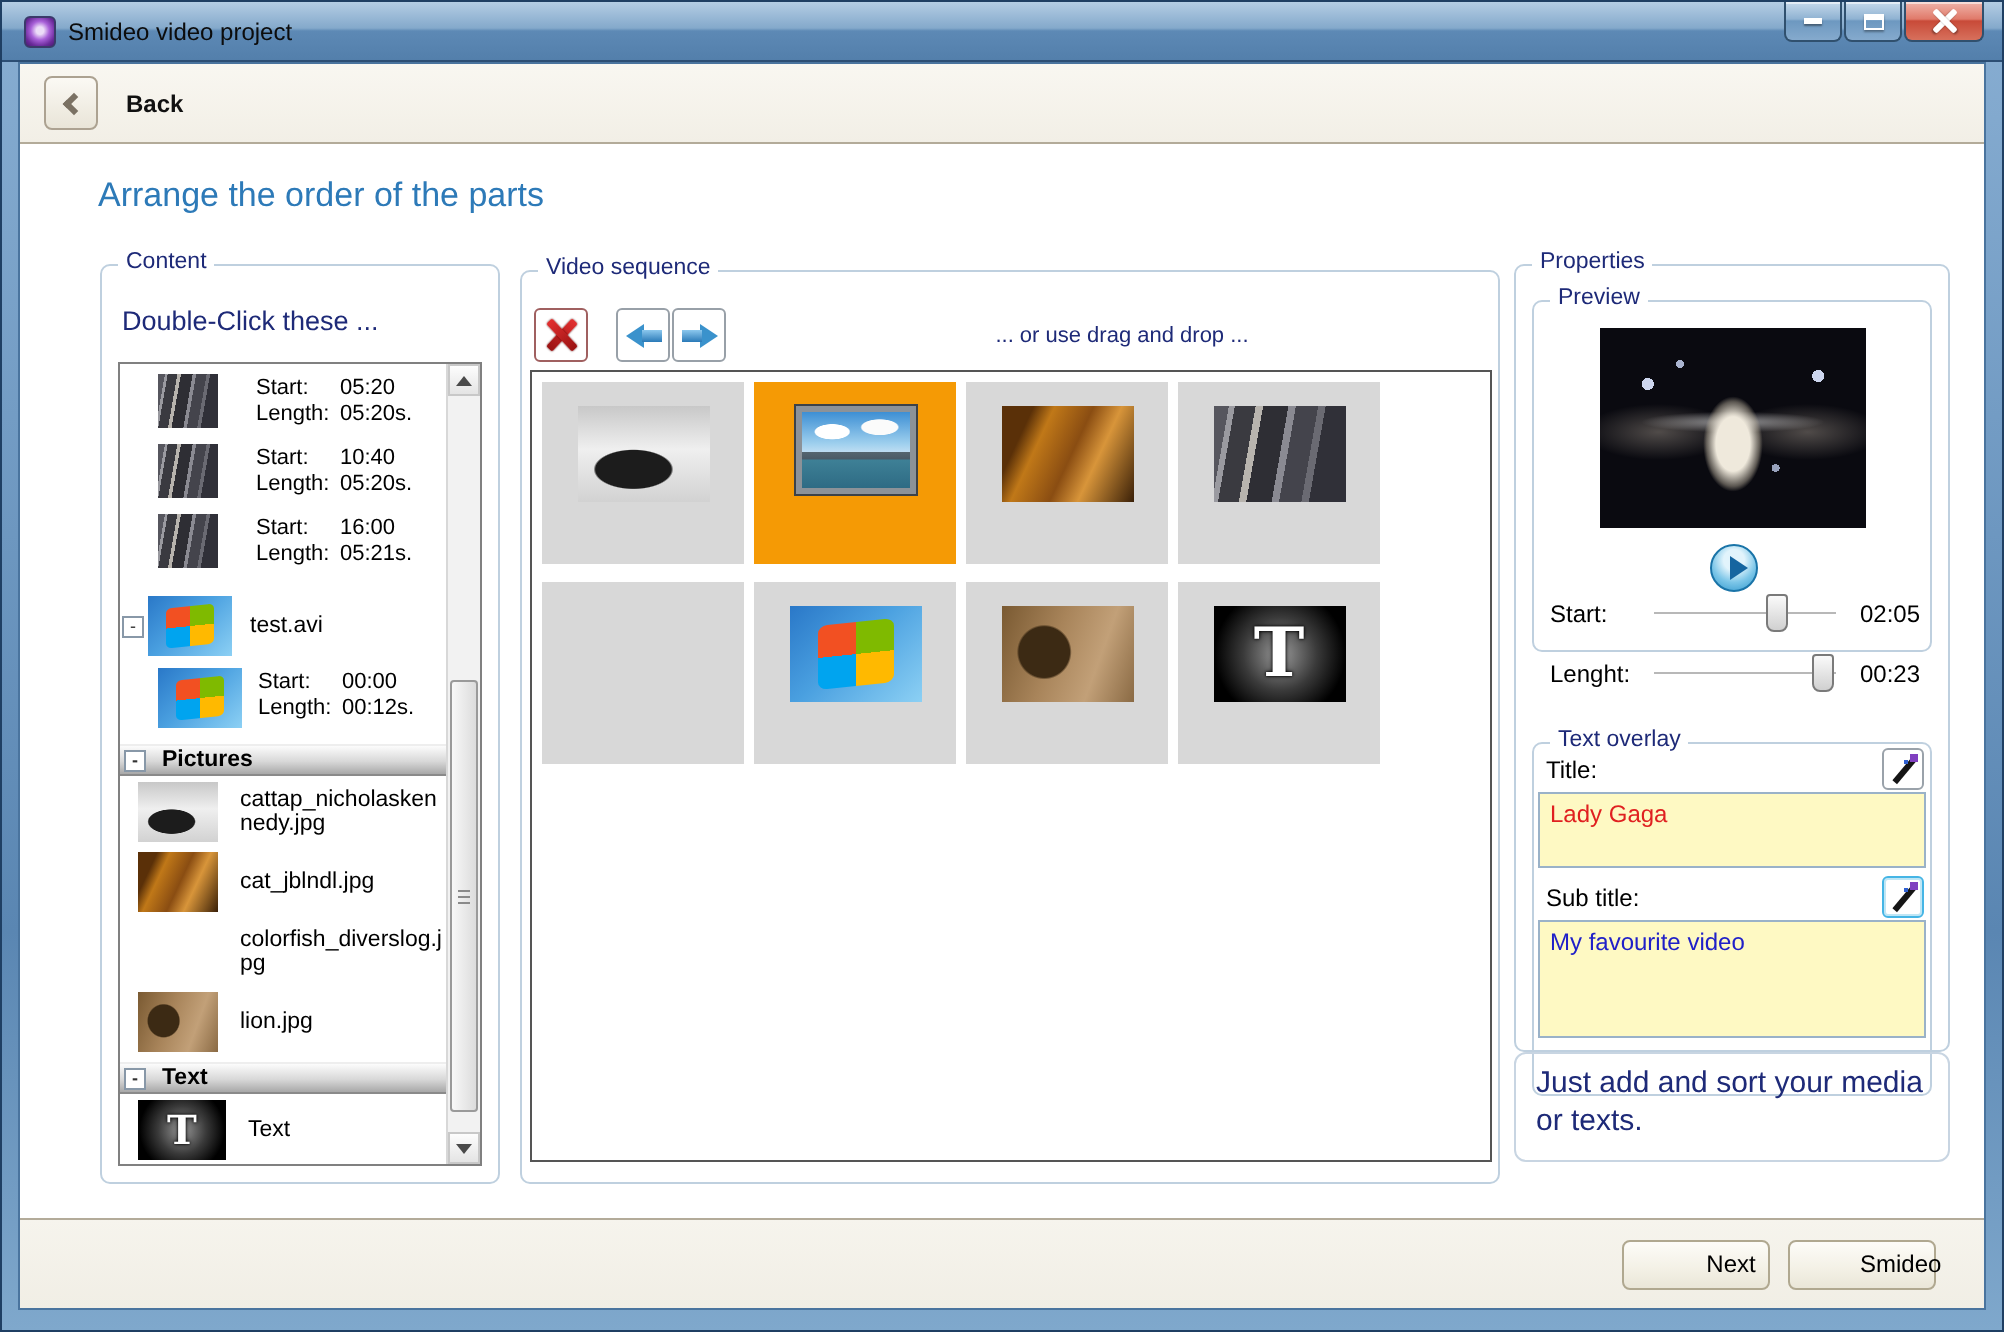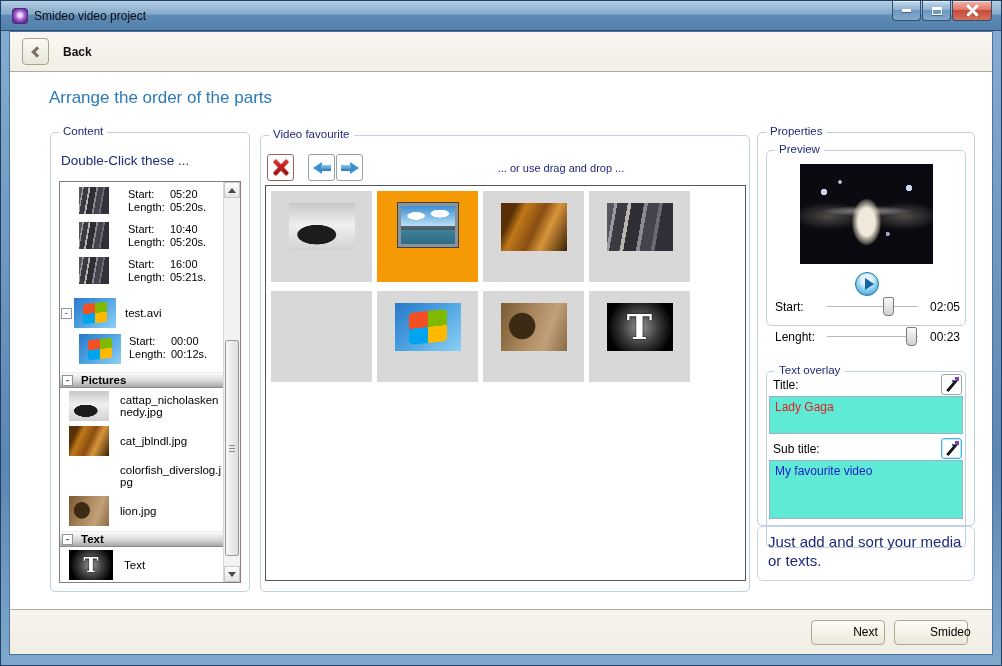--- a/index.html
+++ b/index.html
@@ -195,21 +195,21 @@
   .ov-label { position:absolute; left:6px; font-size:12px; color:#000; }
   #lbl-title { top:6px; } #lbl-sub { top:70px; }
   .pen-btn { position:absolute; right:3px; width:21px; height:21px; background:#fff;
     border:1px solid #9aa2aa; border-radius:3px; display:flex; align-items:center; justify-content:center; }
   #pen-title { top:2px; } #pen-sub { top:66px; border-color:#45b5e5; box-shadow:0 0 0 1px #bfe6f5 inset; }
   .pen { position:relative; width:13px; height:13px; }
   .pen::before { content:""; position:absolute; left:6px; top:-1px; width:3px; height:16px;
     background:#151515; transform:rotate(40deg); }
   .pen::after { content:""; position:absolute; right:-1px; top:-1px; width:4px; height:4px;
     background:#8040c0; box-shadow:-4px 2px 0 -1px #3060d0; }
-  .ov-field { position:absolute; left:2px; right:2px; background:#5eead4;
+  .ov-field { position:absolute; left:2px; right:2px; background:#fef9c3;
     border:1px solid #9ab2c8; font-size:12px; padding:3px 5px; overflow:hidden; }
   #field-title { top:24px; height:38px; color:#E02020; }
   #field-sub { top:88px; height:59px; color:#2020C8; }
 
   .note-box { position:absolute; left:747px; top:453px; width:218px; height:55px;
     border:1px solid #c8d5e2; border-radius:6px; padding:5px 10px;
     font-size:15px; line-height:19px; color:#1e2a78; }
 
   
   .footer { position:absolute; left:0; right:0; bottom:0; height:45px;
@@ -340,21 +340,21 @@
               </div>
             <div class="sthumb"></div>
             <div class="sbtn down">
                 <div class="tri-down"></div>
               </div>
           </div>
         </div>
       </div>
 
       <div class="groupbox" id="gb-seq">
-        <span class="gb-label">Video favourite</span>
+        <span class="gb-label">Video sequence</span>
         <div class="seq-btn" id="btn-del">
             <div class="xicon"></div>
           </div>
         <div class="seq-btn" id="btn-left">
             <div class="arrow l">
               <div class="shaft"></div>
             </div>
           </div>
         <div class="seq-btn" id="btn-right">
             <div class="arrow r">

